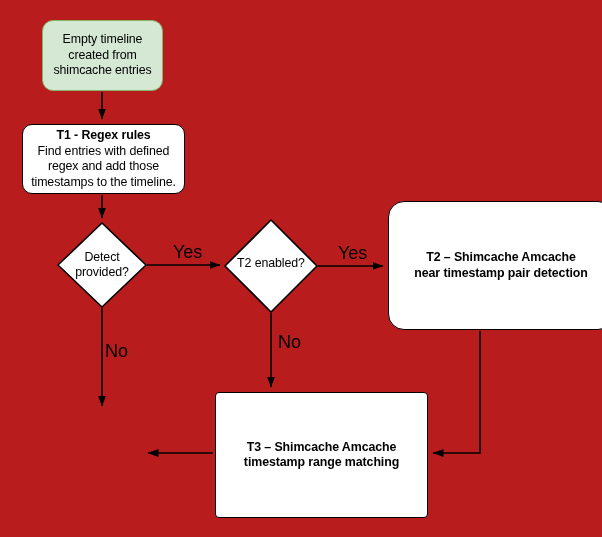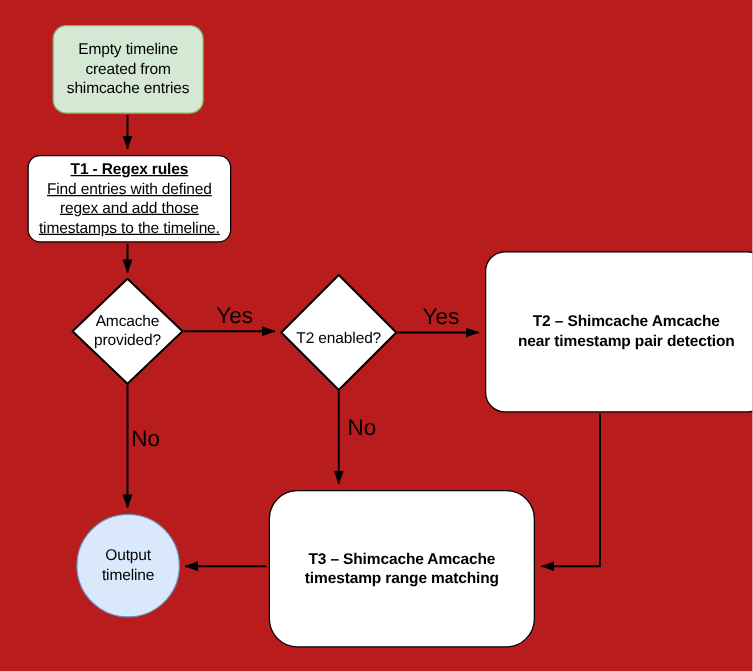--- a/index.html
+++ b/index.html
@@ -36,53 +36,52 @@
     left: 42px; top: 20px; width: 121px; height: 71px;
     background: #d5e8d4;
     border: 1.5px solid #82b366;
     border-radius: 11px;
   }
   .t1-node {
     left: 22px; top: 124px; width: 163px; height: 70px;
     background: #ffffff;
     border: 1.6px solid #000000;
     border-radius: 10px;
-    text-decoration: underline;
   }
   .t2-node {
     left: 388px; top: 201px; width: 226px; height: 129px;
     background: #ffffff;
     border: 1.6px solid #000000;
     border-radius: 16px;
   }
   .t3-node {
     left: 215px; top: 392px; width: 213px; height: 126px;
     background: #ffffff;
     border: 1.6px solid #000000;
-    border-radius: 23px;
+    border-radius: 4px;
   }
   .output-node {
     left: 61px; top: 411px; width: 83px; height: 83px;
     background: #dae8fc;
     border: 1.5px solid #6c8ebf;
     border-radius: 50%;
   }
   .diamond-label {
     position: absolute;
     display: flex;
     align-items: center;
     justify-content: center;
     text-align: center;
     font-size: 12.4px;
     line-height: 15.5px;
     letter-spacing: -0.1px;
     white-space: pre-line;
   }
   .d1-label { left: 54px; top: 241px; width: 96px; height: 48px; }
-  .d2-label { left: 223px; top: 258px; width: 96px; height: 26px; }
+  .d2-label { left: 223px; top: 245px; width: 96px; height: 26px; align-items: flex-end; }
   .edge-label {
     position: absolute;
     font-size: 18px;
     line-height: 13px;
     color: #000000;
   }
   .yes1 { left: 173px; top: 246px; }
   .yes2 { left: 338px; top: 247px; }
   .no1  { left: 105px; top: 345px; }
   .no2  { left: 278px; top: 336px; }
@@ -119,41 +118,37 @@
   </div>
 
   <div class="node t1-node">
     <span class="title">T1 - Regex rules</span>
     <span class="body">Find entries with defined
 regex and add those
 timestamps to the timeline.</span>
   </div>
 
   <div class="diamond-label d1-label">
-    <span>Amcache
+    <span>Detect
 provided?</span>
   </div>
 
   <div class="diamond-label d2-label">
     <span>T2 enabled?</span>
   </div>
 
   <div class="node t2-node">
     <span class="title">T2 – Shimcache Amcache
 near timestamp pair detection</span>
   </div>
 
   <div class="node t3-node">
     <span class="title">T3 – Shimcache Amcache
 timestamp range matching</span>
   </div>
 
-  <div class="node output-node">
-    <span class="body">Output
-timeline</span>
-  </div>
 
   <div class="edge-label yes1">Yes</div>
   <div class="edge-label no1">No</div>
   <div class="edge-label yes2">Yes</div>
   <div class="edge-label no2">No</div>
 
 </div>
 
 </body></html>

